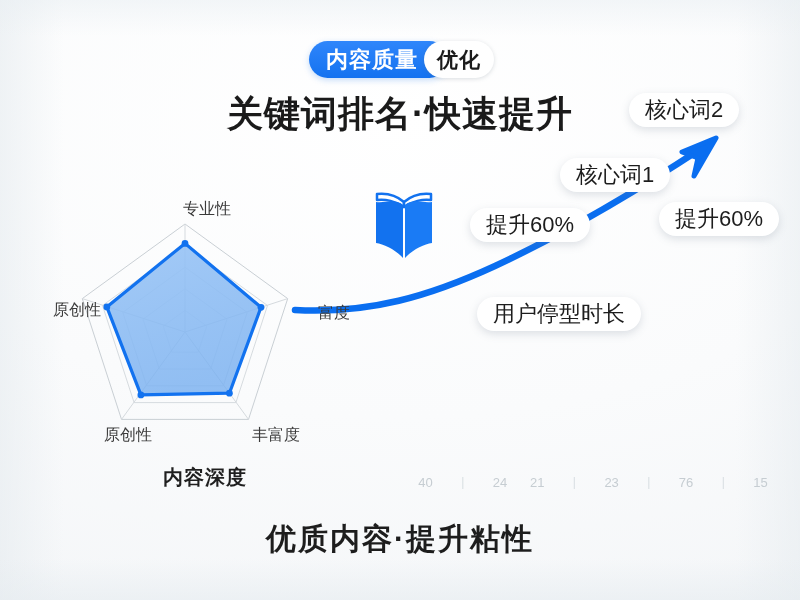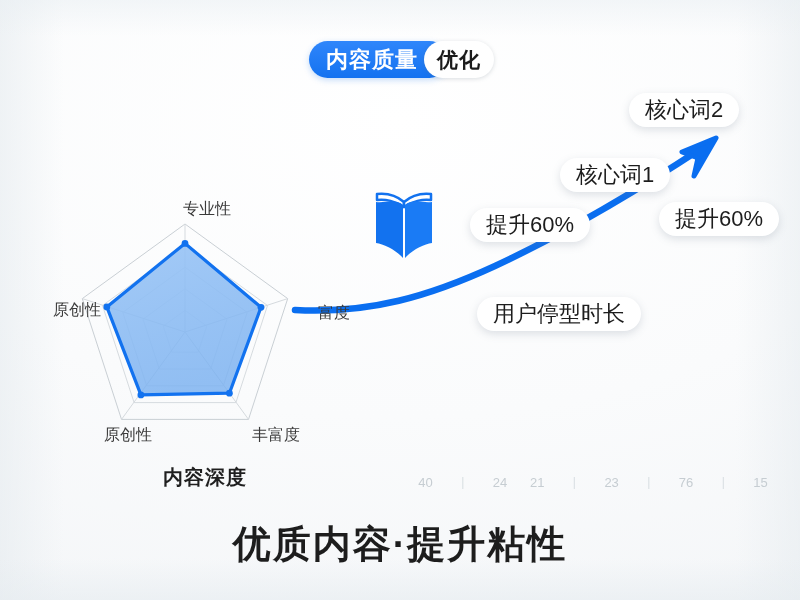--- a/index.html
+++ b/index.html
@@ -89,21 +89,21 @@
     color: #1a1a1a;
     letter-spacing: 1px;
     z-index: 5;
   }
   .caption {
     position: absolute;
     left: 0;
     top: 519px;
     width: 800px;
     text-align: center;
-    font-size: 38px;
+    font-size: 30px;
     font-weight: bold;
     color: #1d1d1d;
     letter-spacing: 2px;
     z-index: 5;
   }
   .subcaption {
     position: absolute;
     left: 163px;
     top: 464px;
     font-size: 20px;
@@ -199,20 +199,21 @@
 </head>
 <body>
 
 <div id="poster">
 
   <div class="badge-wrap">
     <div class="badge-blue">内容质量</div>
     <div class="badge-white">优化</div>
   </div>
 
+  <div class="headline">关键词排名·快速提升</div>
 
   <svg class="radar" viewBox="0 0 290 230">
     <defs>
       <linearGradient id="radarFill" x1="0" y1="0" x2="0.3" y2="1">
         <stop offset="0%" stop-color="#9cc6f6" stop-opacity="0.92"></stop>
         <stop offset="100%" stop-color="#77aff0" stop-opacity="0.80"></stop>
       </linearGradient>
     </defs>
 
     <g fill="none" stroke="#c9cfd4" stroke-width="1">

